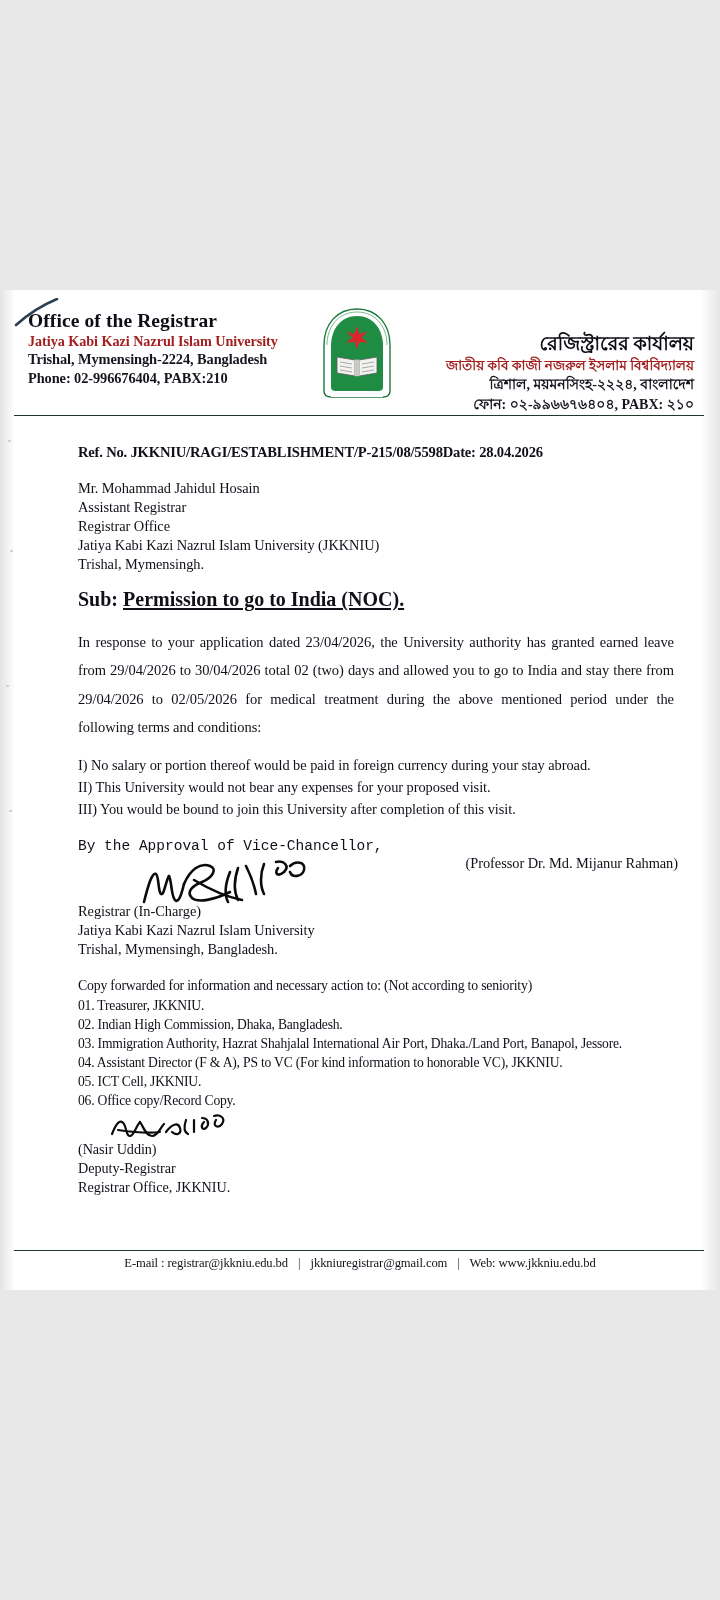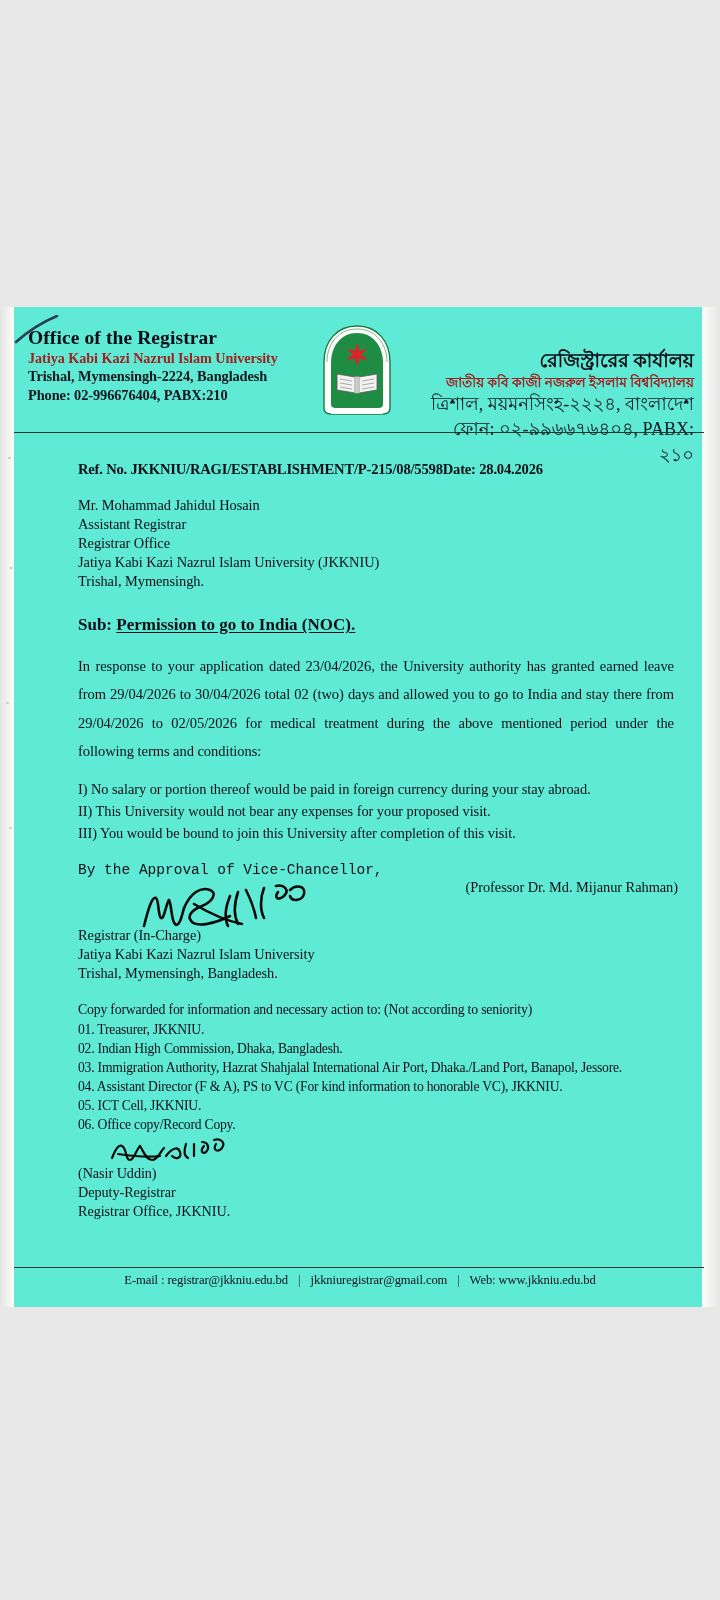--- a/index.html
+++ b/index.html
@@ -18,24 +18,24 @@
     width: 720px;
     height: 1600px;
     background: #e8e8e8;
     overflow: hidden;
   }
 
   
   .sheet {
     position: absolute;
     left: 0;
-    top: 307px;
+    top: 290px;
     width: 720px;
     height: 1000px;
-    background: #5eead4;
+    background: #ffffff;
     box-shadow: 0 0 0 0 transparent;
   }
 
   
   .sheet .edge-left {
     position: absolute;
     left: 0; top: 0; bottom: 0;
     width: 14px;
     background: linear-gradient(to right, #e4e4e2, #fdfdfd);
   }
@@ -108,22 +108,22 @@
     color: #0d0d16;
   }
   .lh-bn-univ {
     font-size: 13.6px;
     font-weight: bold;
     color: #a32020;
     line-height: 1.35;
     margin-top: 1px;
   }
   .lh-bn-addr, .lh-bn-phone {
-    font-size: 18px;
-    font-weight: normal;
+    font-size: 14px;
+    font-weight: bold;
     color: #16161f;
     line-height: 1.4;
   }
 
   
   .pen-stroke {
     position: absolute;
     left: 14px;
     top: 8px;
     width: 46px;
@@ -163,22 +163,22 @@
 
   .addressee {
     margin-top: 18px;
     font-size: 14.4px;
     line-height: 1.32;
     letter-spacing: -0.05px;
   }
   .addressee div { white-space: nowrap; }
 
   .subject {
-    margin-top: 24px;
-    font-size: 17px;
+    margin-top: 14px;
+    font-size: 20px;
     font-weight: bold;
   }
   .subject .sub-label { font-weight: bold; }
   .subject .sub-text {
     text-decoration: underline;
     text-underline-offset: 2px;
   }
 
   .para {
     margin-top: 17px;

